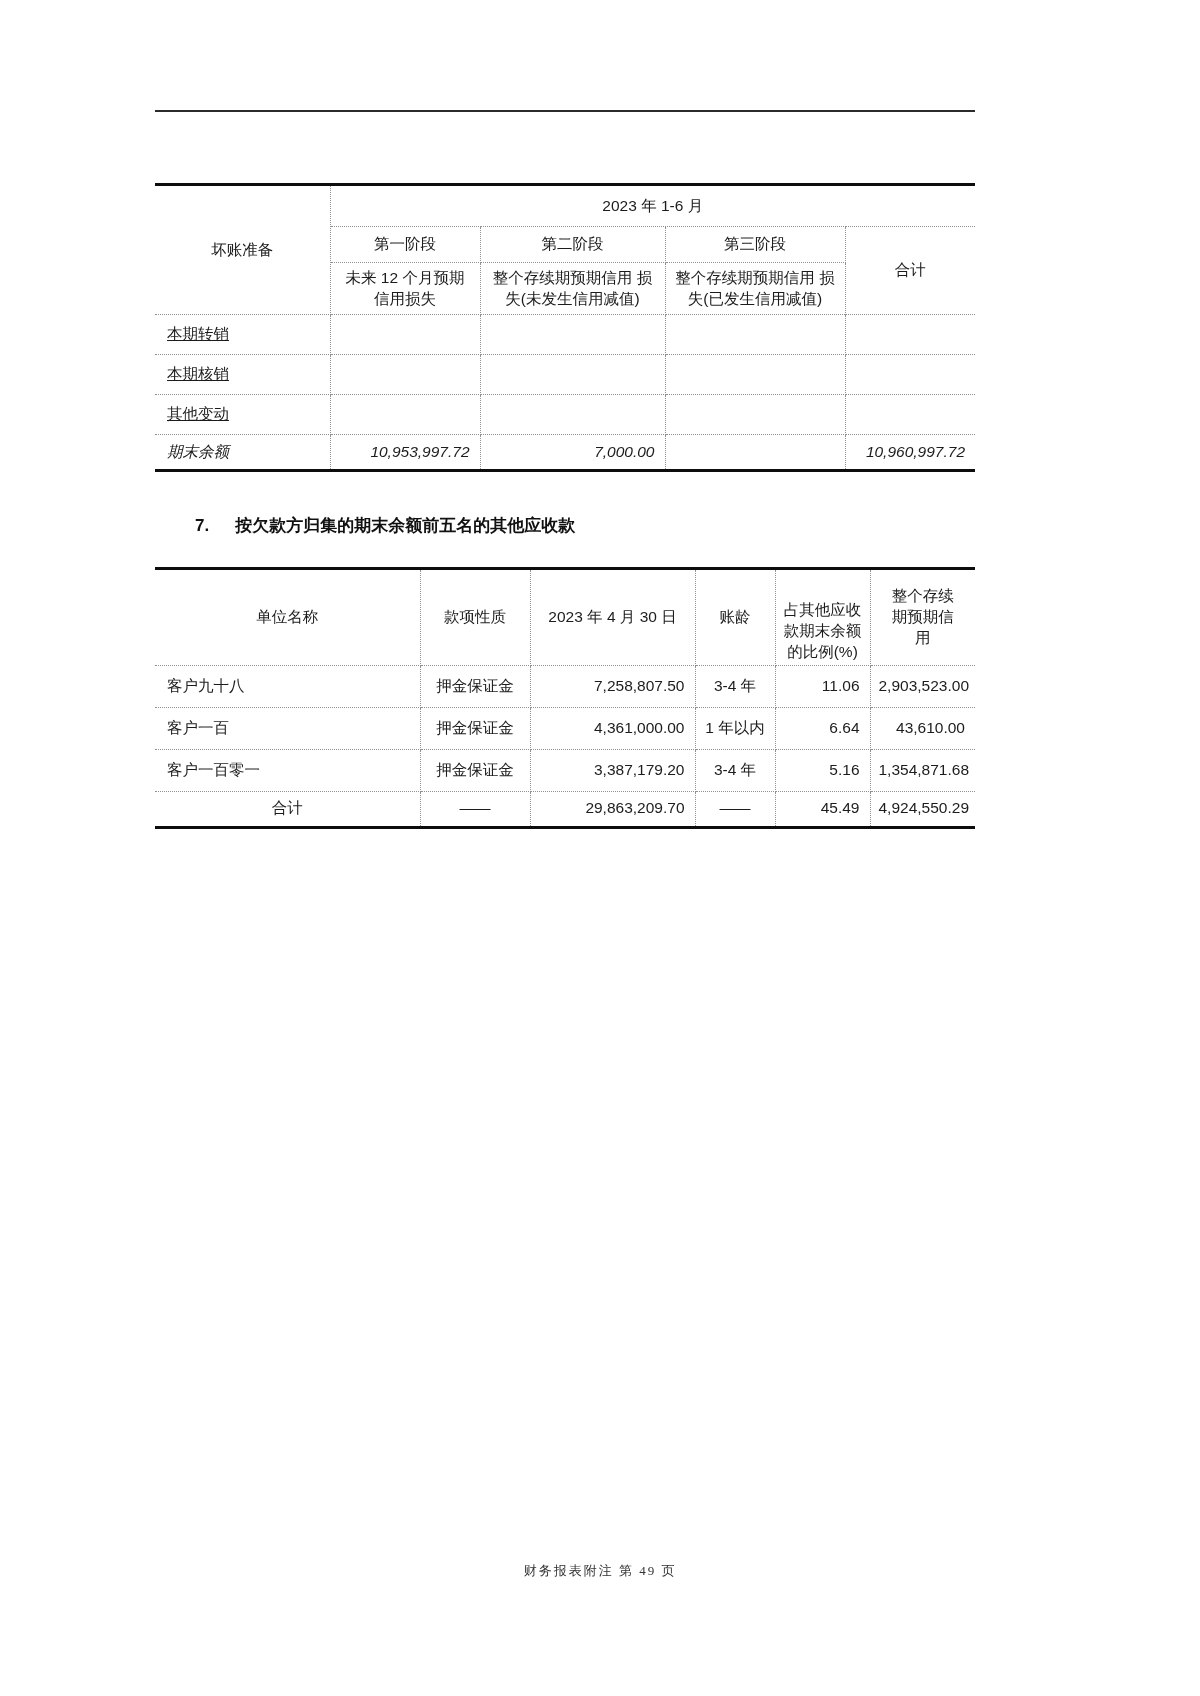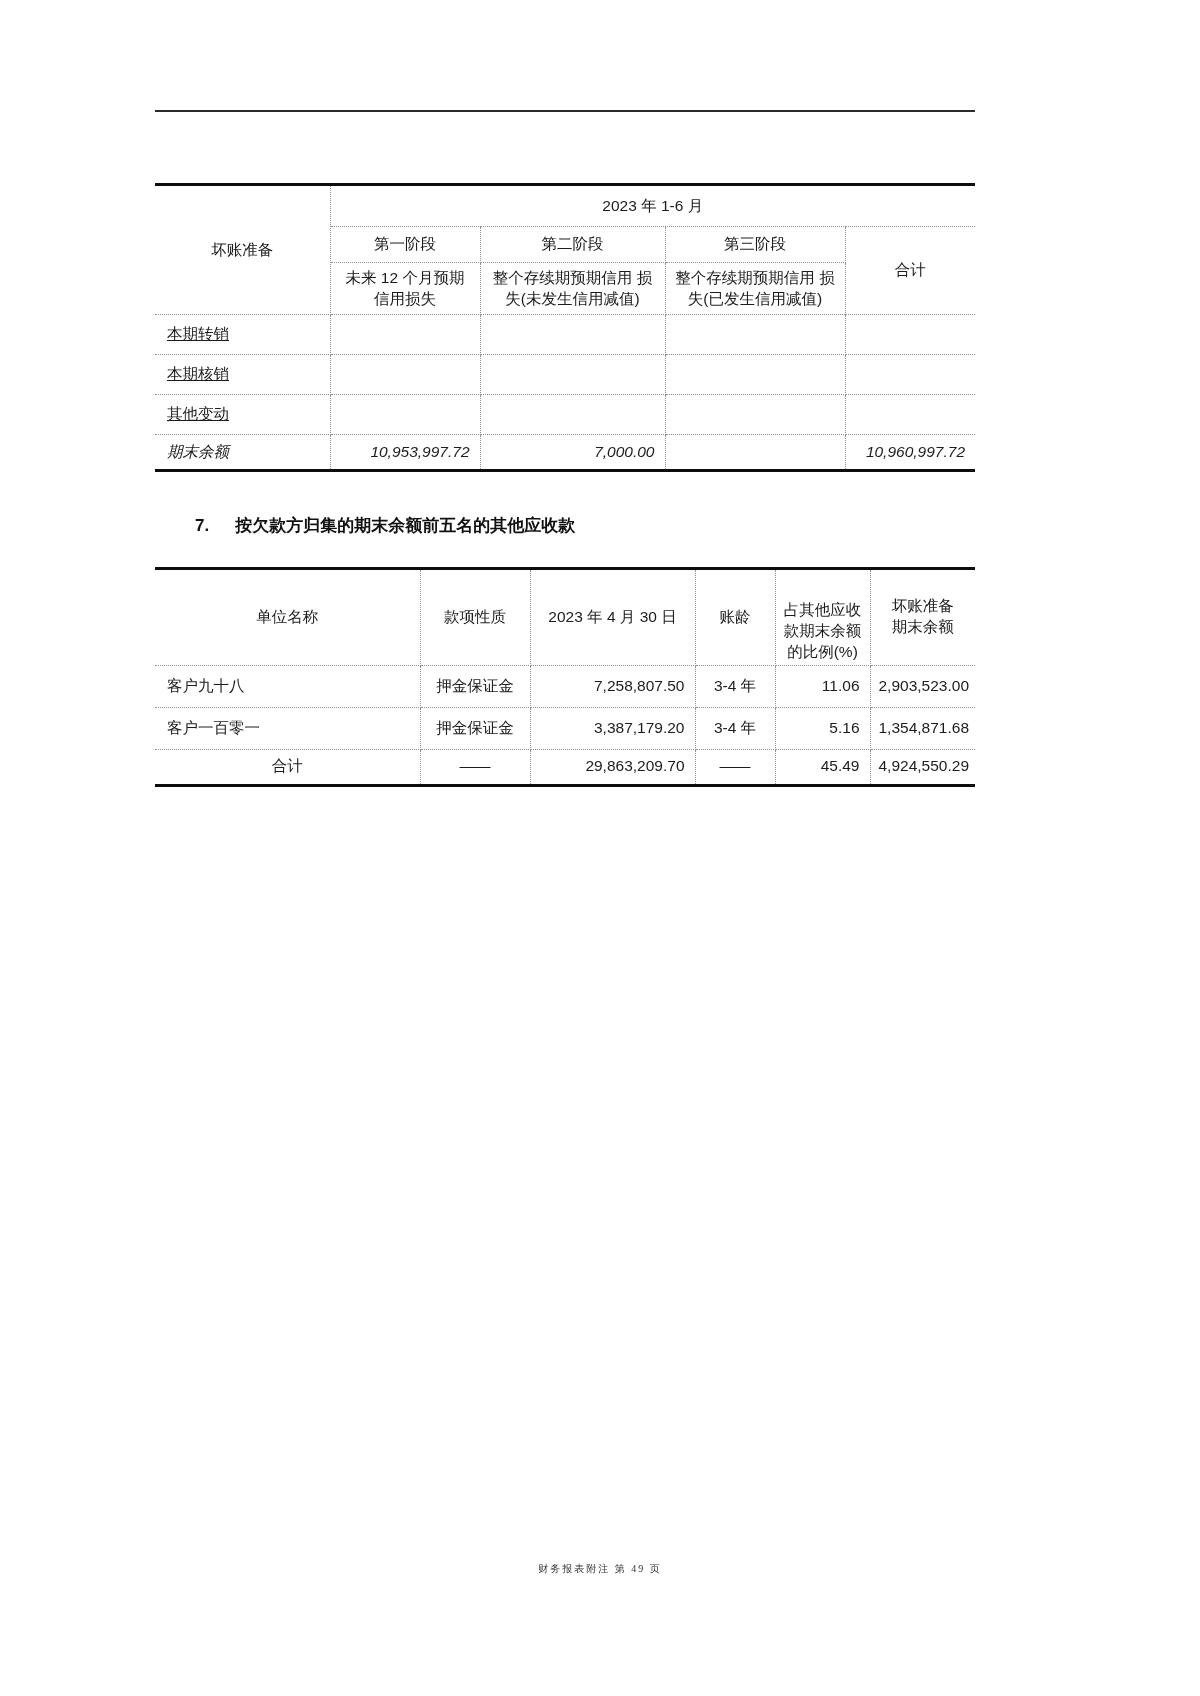--- a/index.html
+++ b/index.html
@@ -76,21 +76,21 @@
   .hdr-wrap5 { display: inline-block; max-width: 82px; margin-top: 28px; }
 
   
   .footer {
     position: absolute;
     top: 1562px;
     left: 0;
     width: 1200px;
     text-align: center;
     font-family: "Liberation Serif", serif;
-    font-size: 10px;
+    font-size: 13px;
     color: #333;
     letter-spacing: 2px;
   }
 </style>
 </head>
 <body>
 
 <div class="content">
 
   <div class="page-rule"></div>
@@ -164,30 +164,38 @@
         <col style="width:95px">
         <col style="width:105px">
     </colgroup>
     <tbody>
       <tr class="hrow">
         <td class="ctr bt-none bl-none">单位名称</td>
         <td class="ctr bt-none">款项性质</td>
         <td class="ctr bt-none">2023 年 4 月 30 日</td>
         <td class="ctr bt-none">账龄</td>
         <td class="ctr bt-none" style="padding:2px 4px"><span class="hdr-wrap5">占其他应收款期末余额的比例(%)</span></td>
-        <td class="ctr bt-none br-none"><span class="hdr-wrap4">坏账准备期末余额</span></td>
+        <td class="ctr bt-none br-none"><span class="hdr-wrap4">整个存续期预期信用</span></td>
       </tr>
 
       <tr class="drow">
         <td class="lft bl-none">客户九十八</td>
         <td class="ctr">押金保证金</td>
         <td class="rgt">7,258,807.50</td>
         <td class="ctr">3-4 年</td>
         <td class="rgt">11.06</td>
         <td class="rgt br-none">2,903,523.00</td>
+      </tr>
+      <tr class="drow">
+        <td class="lft bl-none">客户一百</td>
+        <td class="ctr">押金保证金</td>
+        <td class="rgt">4,361,000.00</td>
+        <td class="ctr">1 年以内</td>
+        <td class="rgt">6.64</td>
+        <td class="rgt br-none">43,610.00</td>
       </tr>
       <tr class="drow">
         <td class="lft bl-none">客户一百零一</td>
         <td class="ctr">押金保证金</td>
         <td class="rgt">3,387,179.20</td>
         <td class="ctr">3-4 年</td>
         <td class="rgt">5.16</td>
         <td class="rgt br-none">1,354,871.68</td>
       </tr>
 

